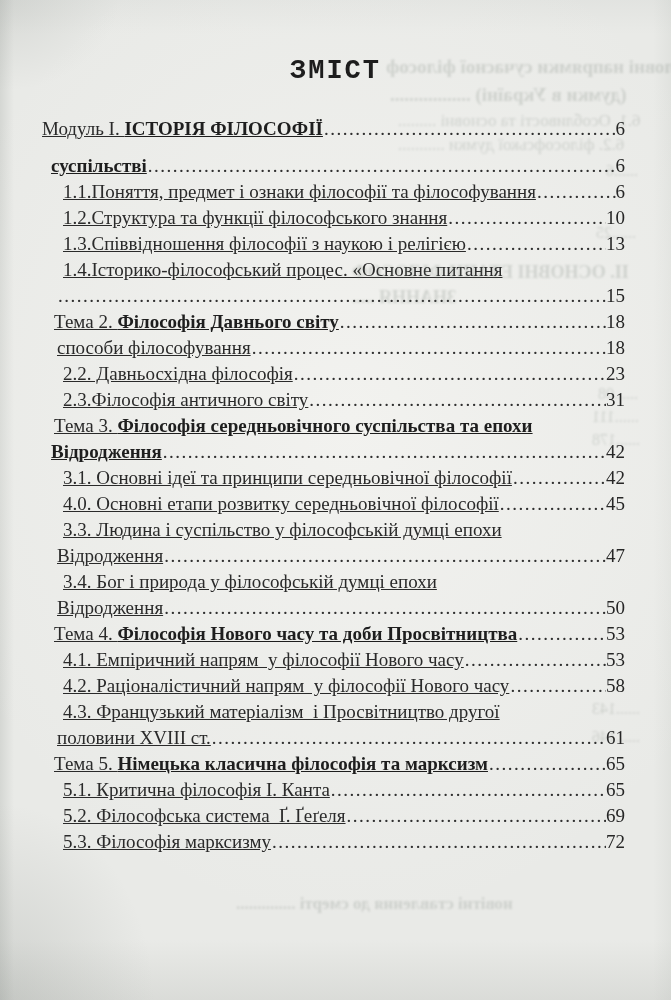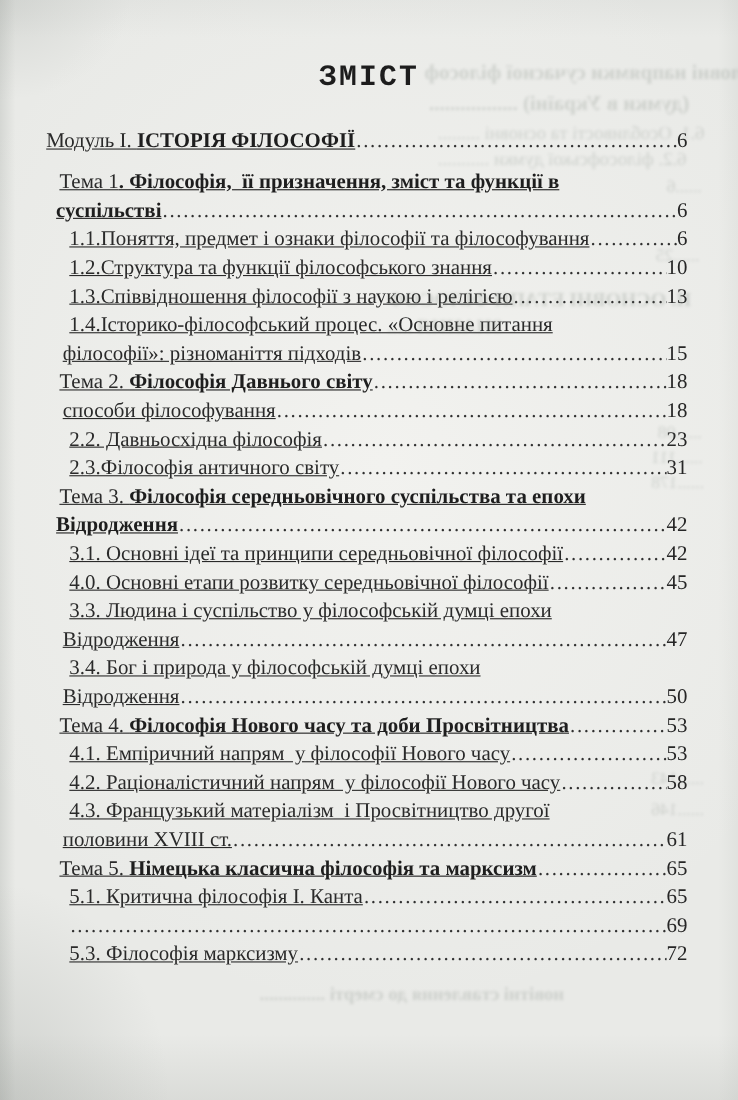--- a/index.html
+++ b/index.html
@@ -56,47 +56,46 @@
   }
   .ghost.b { font-weight:700; }
 </style>
 </head>
 <body>
 
 <div class="page">
   <h1 class="doc-title">ЗМІСТ</h1>
   <div class="toc" id="toc">
       <div class="row module"><span class="txt">Модуль І. </span><span class="txt b">ІСТОРІЯ ФІЛОСОФІЇ</span><span class="leader">................................................................................................................................................................</span><span class="pagenum">6</span></div>
-      <div class="row theme"><span class="txt">Тема 1</span><span class="txt b">. Філософія,  її призначення, зміст та функції в</span></div>
       <div class="row theme-cont"><span class="txt b">суспільстві</span><span class="leader">................................................................................................................................................................</span><span class="pagenum">6</span></div>
       <div class="row item"><span class="txt">1.1.Поняття, предмет і ознаки філософії та філософування</span><span class="leader">................................................................................................................................................................</span><span class="pagenum">6</span></div>
       <div class="row item"><span class="txt">1.2.Структура та функції філософського знання</span><span class="leader">................................................................................................................................................................</span><span class="pagenum">10</span></div>
       <div class="row item"><span class="txt">1.3.Співвідношення філософії з наукою і релігією</span><span class="leader">................................................................................................................................................................</span><span class="pagenum">13</span></div>
       <div class="row item"><span class="txt">1.4.Історико-філософський процес. «Основне питання</span></div>
-      <div class="row item-cont"><span class="txt">філософії»: різноманіття підходів</span><span class="leader">................................................................................................................................................................</span><span class="pagenum">15</span></div>
+      <div class="row item-cont"><span class="leader">................................................................................................................................................................</span><span class="pagenum">15</span></div>
       <div class="row theme"><span class="txt">Тема 2. </span><span class="txt b">Філософія Давнього світу</span><span class="leader">................................................................................................................................................................</span><span class="pagenum">18</span></div>
       <div class="row item-cont"><span class="txt">способи філософування</span><span class="leader">................................................................................................................................................................</span><span class="pagenum">18</span></div>
       <div class="row item"><span class="txt">2.2. Давньосхідна філософія</span><span class="leader">................................................................................................................................................................</span><span class="pagenum">23</span></div>
       <div class="row item"><span class="txt">2.3.Філософія античного світу</span><span class="leader">................................................................................................................................................................</span><span class="pagenum">31</span></div>
       <div class="row theme"><span class="txt">Тема 3. </span><span class="txt b">Філософія середньовічного суспільства та епохи</span></div>
       <div class="row theme-cont"><span class="txt b">Відродження</span><span class="leader">................................................................................................................................................................</span><span class="pagenum">42</span></div>
       <div class="row item"><span class="txt">3.1. Основні ідеї та принципи середньовічної філософії</span><span class="leader">................................................................................................................................................................</span><span class="pagenum">42</span></div>
       <div class="row item"><span class="txt">4.0. Основні етапи розвитку середньовічної філософії</span><span class="leader">................................................................................................................................................................</span><span class="pagenum">45</span></div>
       <div class="row item"><span class="txt">3.3. Людина і суспільство у філософській думці епохи</span></div>
       <div class="row item-cont"><span class="txt">Відродження</span><span class="leader">................................................................................................................................................................</span><span class="pagenum">47</span></div>
       <div class="row item"><span class="txt">3.4. Бог і природа у філософській думці епохи</span></div>
       <div class="row item-cont"><span class="txt">Відродження</span><span class="leader">................................................................................................................................................................</span><span class="pagenum">50</span></div>
       <div class="row theme"><span class="txt">Тема 4. </span><span class="txt b">Філософія Нового часу та доби Просвітництва</span><span class="leader">................................................................................................................................................................</span><span class="pagenum">53</span></div>
       <div class="row item"><span class="txt">4.1. Емпіричний напрям  у філософії Нового часу</span><span class="leader">................................................................................................................................................................</span><span class="pagenum">53</span></div>
       <div class="row item"><span class="txt">4.2. Раціоналістичний напрям  у філософії Нового часу</span><span class="leader">................................................................................................................................................................</span><span class="pagenum">58</span></div>
       <div class="row item"><span class="txt">4.3. Французький матеріалізм  і Просвітництво другої</span></div>
       <div class="row item-cont"><span class="txt">половини XVIII ст.</span><span class="leader">................................................................................................................................................................</span><span class="pagenum">61</span></div>
       <div class="row theme"><span class="txt">Тема 5. </span><span class="txt b">Німецька класична філософія та марксизм</span><span class="leader">................................................................................................................................................................</span><span class="pagenum">65</span></div>
       <div class="row item"><span class="txt">5.1. Критична філософія І. Канта</span><span class="leader">................................................................................................................................................................</span><span class="pagenum">65</span></div>
-      <div class="row item"><span class="leader">................................................................................................................................................................</span><span class="pagenum">69</span></div>
+      <div class="row item"><span class="txt">5.2. Філософська система  Ґ. Ґеґеля</span><span class="leader">................................................................................................................................................................</span><span class="pagenum">69</span></div>
       <div class="row item"><span class="txt">5.3. Філософія марксизму</span><span class="leader">................................................................................................................................................................</span><span class="pagenum">72</span></div>
     </div>
 <div class="ghost b" style="left: 386px; top: 56px; font-size: 19px;">Тема 6. Головні напрямки сучасної філософ</div>
     <div class="ghost b" style="left: 390px; top: 84px; font-size: 19px;">(думки в Україні) .................</div>
     <div class="ghost" style="left: 398px; top: 111px; font-size: 17px;">6.1. Особливості та основні .........</div>
     <div class="ghost" style="left: 398px; top: 135px; font-size: 17px;">6.2. філософської думки ...........</div>
     <div class="ghost" style="left: 606px; top: 162px; font-size: 16px;">......6</div>
     <div class="ghost" style="left: 596px; top: 224px; font-size: 16px;">......25</div>
     <div class="ghost b" style="left: 352px; top: 262px; font-size: 18px;">ІІ. ОСНОВНІ ЕТАПИ ФІЛОСОФ</div>
     <div class="ghost b" style="left: 352px; top: 287px; font-size: 18px;">ЗНАННЯ .....</div>

